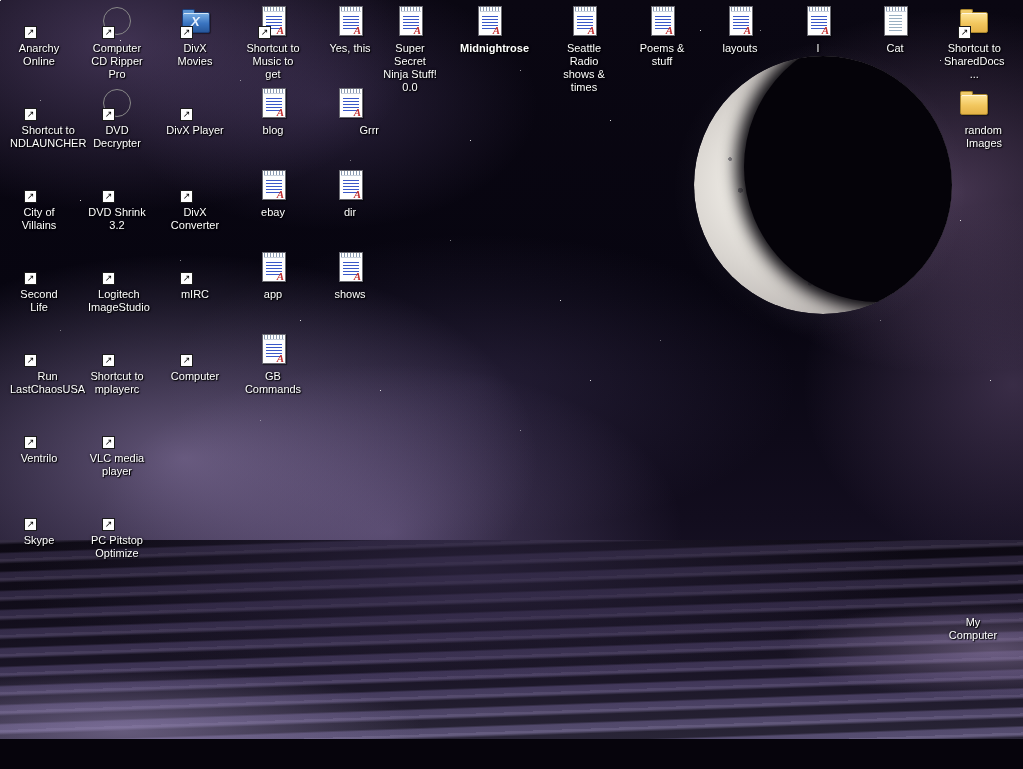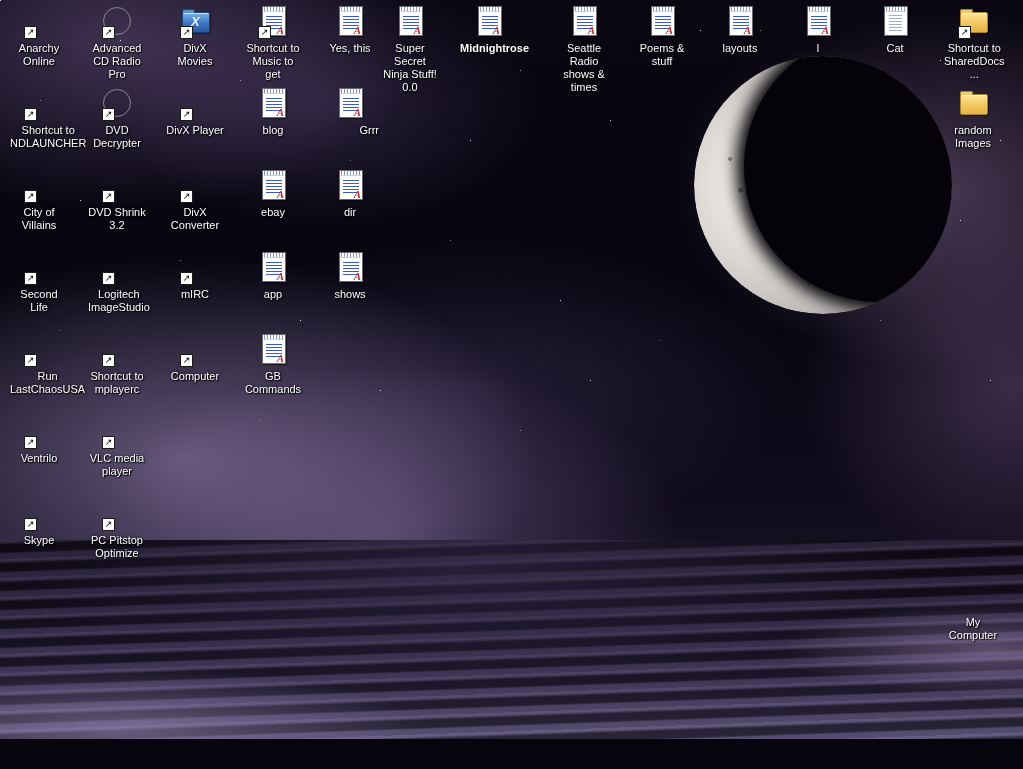--- a/index.html
+++ b/index.html
@@ -289,21 +289,21 @@
       
     </div>
     <div id="icons">
         <div class="di" style="left: 0px; top: 4px;"><div class="di-ic">
             <span class="ic ic-anarchy"></span>
             <span class="sc">↗</span>
           </div><span class="di-label">Anarchy Online</span></div>
         <div class="di" style="left: 78px; top: 4px;"><div class="di-ic">
             <span class="ic ic-cd-music"></span>
             <span class="sc">↗</span>
-          </div><span class="di-label">Advanced CD Radio Pro</span></div>
+          </div><span class="di-label">Computer CD Ripper Pro</span></div>
         <div class="di" style="left: 156px; top: 4px;"><div class="di-ic">
             <span class="ic ic-divx-folder"></span>
             <span class="sc">↗</span>
           </div><span class="di-label">DivX Movies</span></div>
         <div class="di" style="left: 234px; top: 4px;"><div class="di-ic">
             <span class="ic ic-wordpad-doc"></span>
             <span class="sc">↗</span>
           </div><span class="di-label">Shortcut to Music to get</span></div>
         <div class="di" style="left: 311px; top: 4px;"><div class="di-ic">
             <span class="ic ic-wordpad-doc"></span>
@@ -344,21 +344,21 @@
         <div class="di" style="left: 156px; top: 86px;"><div class="di-ic">
             <span class="ic ic-divx-player"></span>
             <span class="sc">↗</span>
           </div><span class="di-label">DivX Player</span></div>
         <div class="di" style="left: 234px; top: 86px;"><div class="di-ic">
             <span class="ic ic-wordpad-doc"></span>
           </div><span class="di-label">blog</span></div>
         <div class="di" style="left: 311px; top: 86px; text-align: right;"><div class="di-ic">
             <span class="ic ic-wordpad-doc"></span>
           </div><span class="di-label">Grrr</span></div>
-        <div class="di" style="left: 934px; top: 86px;"><div class="di-ic">
+        <div class="di" style="left: 934px; top: 86px; text-align: right;"><div class="di-ic">
             <span class="ic ic-folder"></span>
           </div><span class="di-label">random Images</span></div>
         <div class="di" style="left: 0px; top: 168px;"><div class="di-ic">
             <span class="ic ic-cov"></span>
             <span class="sc">↗</span>
           </div><span class="di-label">City of Villains</span></div>
         <div class="di" style="left: 78px; top: 168px;"><div class="di-ic">
             <span class="ic ic-dvd-shrink"></span>
             <span class="sc">↗</span>
           </div><span class="di-label">DVD Shrink 3.2</span></div>

